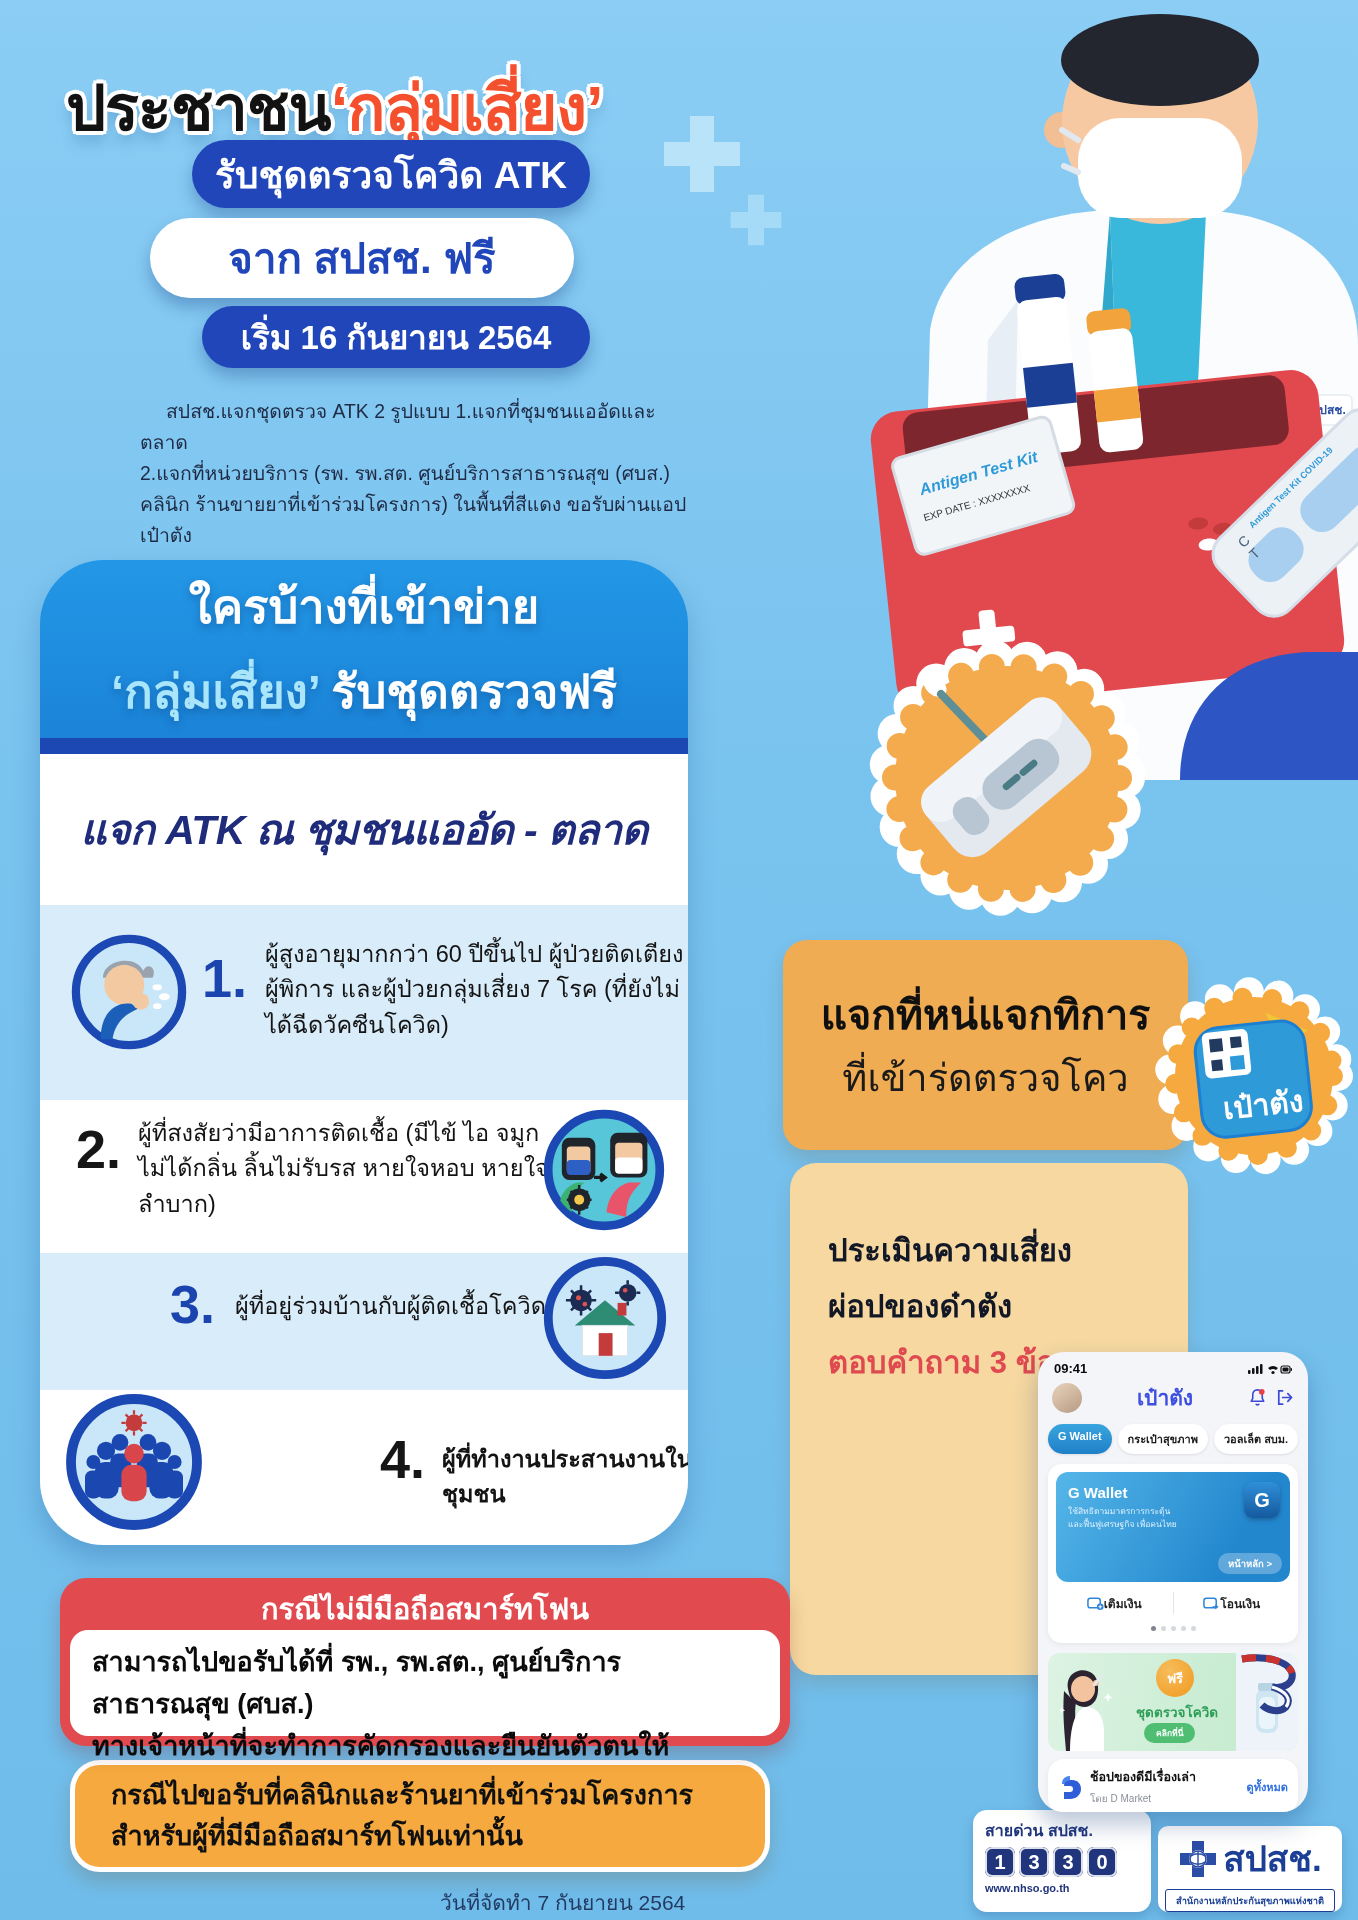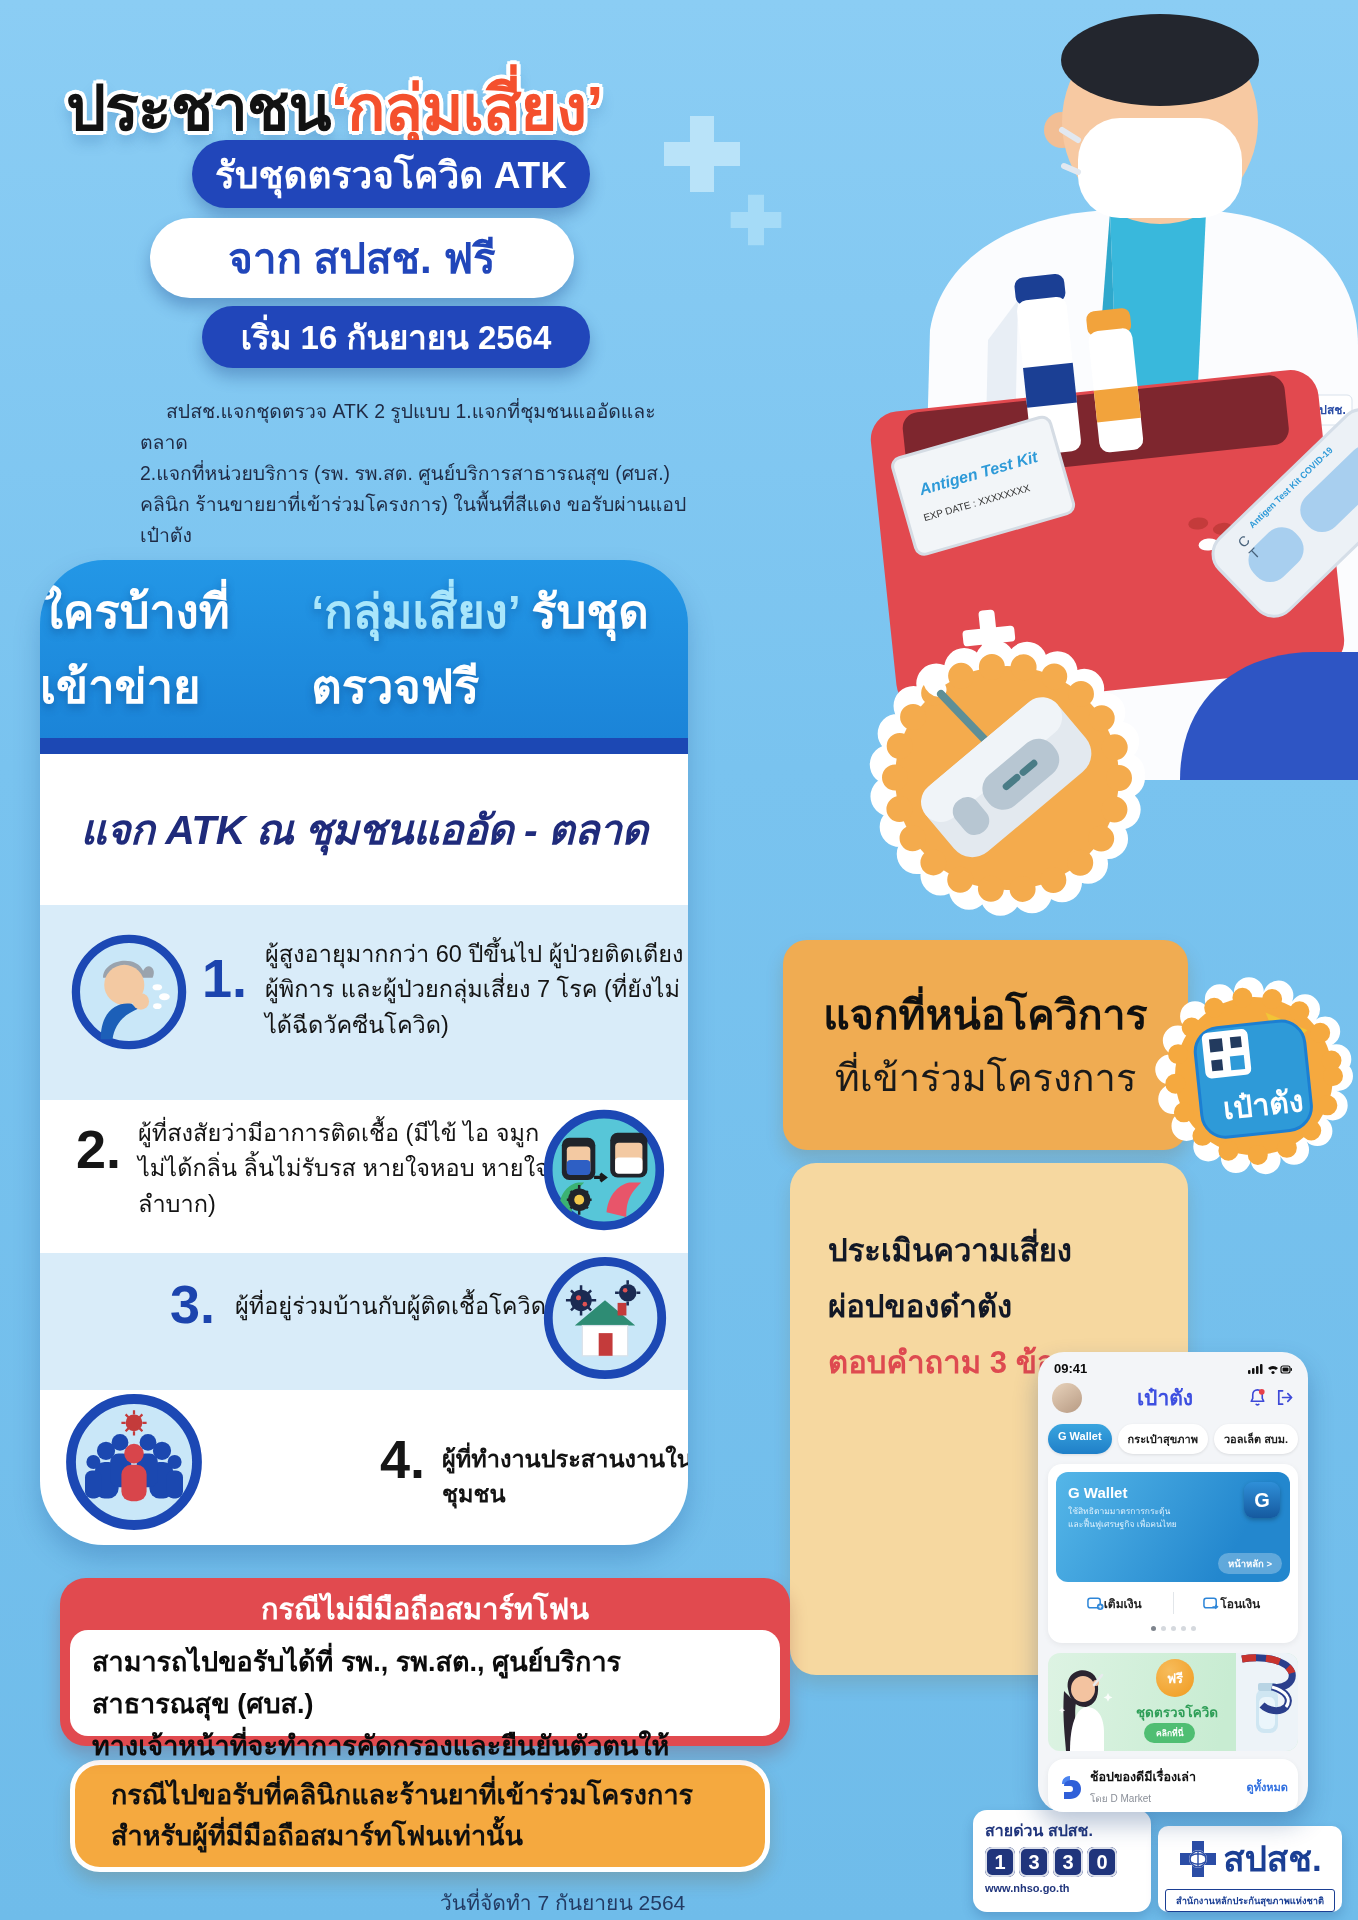--- a/index.html
+++ b/index.html
@@ -23,21 +23,21 @@
   .intro{left:140px;top:396px;width:556px;font-size:19.4px;line-height:1.6;color:#1F2A44;}
   .intro .l1{text-indent:26px;}
 
   
   .plus{color:#AEDFF9;}
 
   
   .panel{left:40px;top:560px;width:648px;height:985px;border-radius:64px;overflow:hidden;
          box-shadow:0 14px 26px rgba(20,70,140,.25);}
   .panel-header{position:absolute;left:0;top:0;width:100%;height:178px;
-        background:linear-gradient(180deg,#2397E6,#1B84D8);display:flex;flex-direction:row;
+        background:linear-gradient(180deg,#2397E6,#1B84D8);display:flex;flex-direction:column;
         align-items:center;justify-content:center;gap:10px;}
   .panel-header .h1{font-size:47px;font-weight:900;color:#fff;text-shadow:0 4px 8px rgba(10,50,110,.35);}
   .panel-header .h2{font-size:47px;font-weight:900;color:#fff;text-shadow:0 4px 8px rgba(10,50,110,.35);}
   .panel-header .h2 .lite{color:#A9E6FB;}
   .panel-strip{position:absolute;left:0;top:178px;width:100%;height:16px;background:#1C48B4;}
   .band{position:absolute;left:0;width:100%;}
   .band.white{background:#fff;}
   .band.blue{background:#D9ECF9;}
   .b-title{top:194px;height:151px;display:flex;align-items:center;justify-content:center;}
   .section-title{font-size:41px;font-weight:900;font-style:italic;color:#1F2B7B;letter-spacing:-.5px;}
@@ -363,22 +363,22 @@
         <rect x="-86" y="-44" width="172" height="88" rx="24" fill="#E3E9EF"></rect>
         <rect x="-86" y="-44" width="172" height="40" rx="20" fill="#F0F4F8"></rect>
         <rect x="-30" y="-14" width="86" height="40" rx="18" fill="#B7C6D2"></rect>
         <rect x="-66" y="-14" width="28" height="40" rx="13" fill="#B7C6D2"></rect>
         <path d="M-6 6 h14 M16 6 h14" stroke="#4A7C86" stroke-width="7" stroke-linecap="round"></path>
       </g>
     </g>
   </svg>
 
   <div class="abs box1">
-    <div class="t1">แจกที่หน่อโควิการ</div>
-    <div class="t2">ที่เข้าร่วมโครงการ</div>
+    <div class="t1">แจกที่หน่แจกทิการ</div>
+    <div class="t2">ที่เข้าร่ดตรวจโคว</div>
   </div>
 
   <div class="abs box2">
     <div class="t" style="top:62px;">ประเมินความเสี่ยง</div>
     <div class="t" style="top:118px;">ผ่อปของด๋าตัง</div>
     <div class="t red" style="top:174px;">ตอบคำถาม 3 ข้อ</div>
   </div>
 
   <svg class="abs seal" style="left:1150px;top:968px;" width="208" height="215" viewBox="0 0 208 215">
     <g transform="translate(104,108)">

